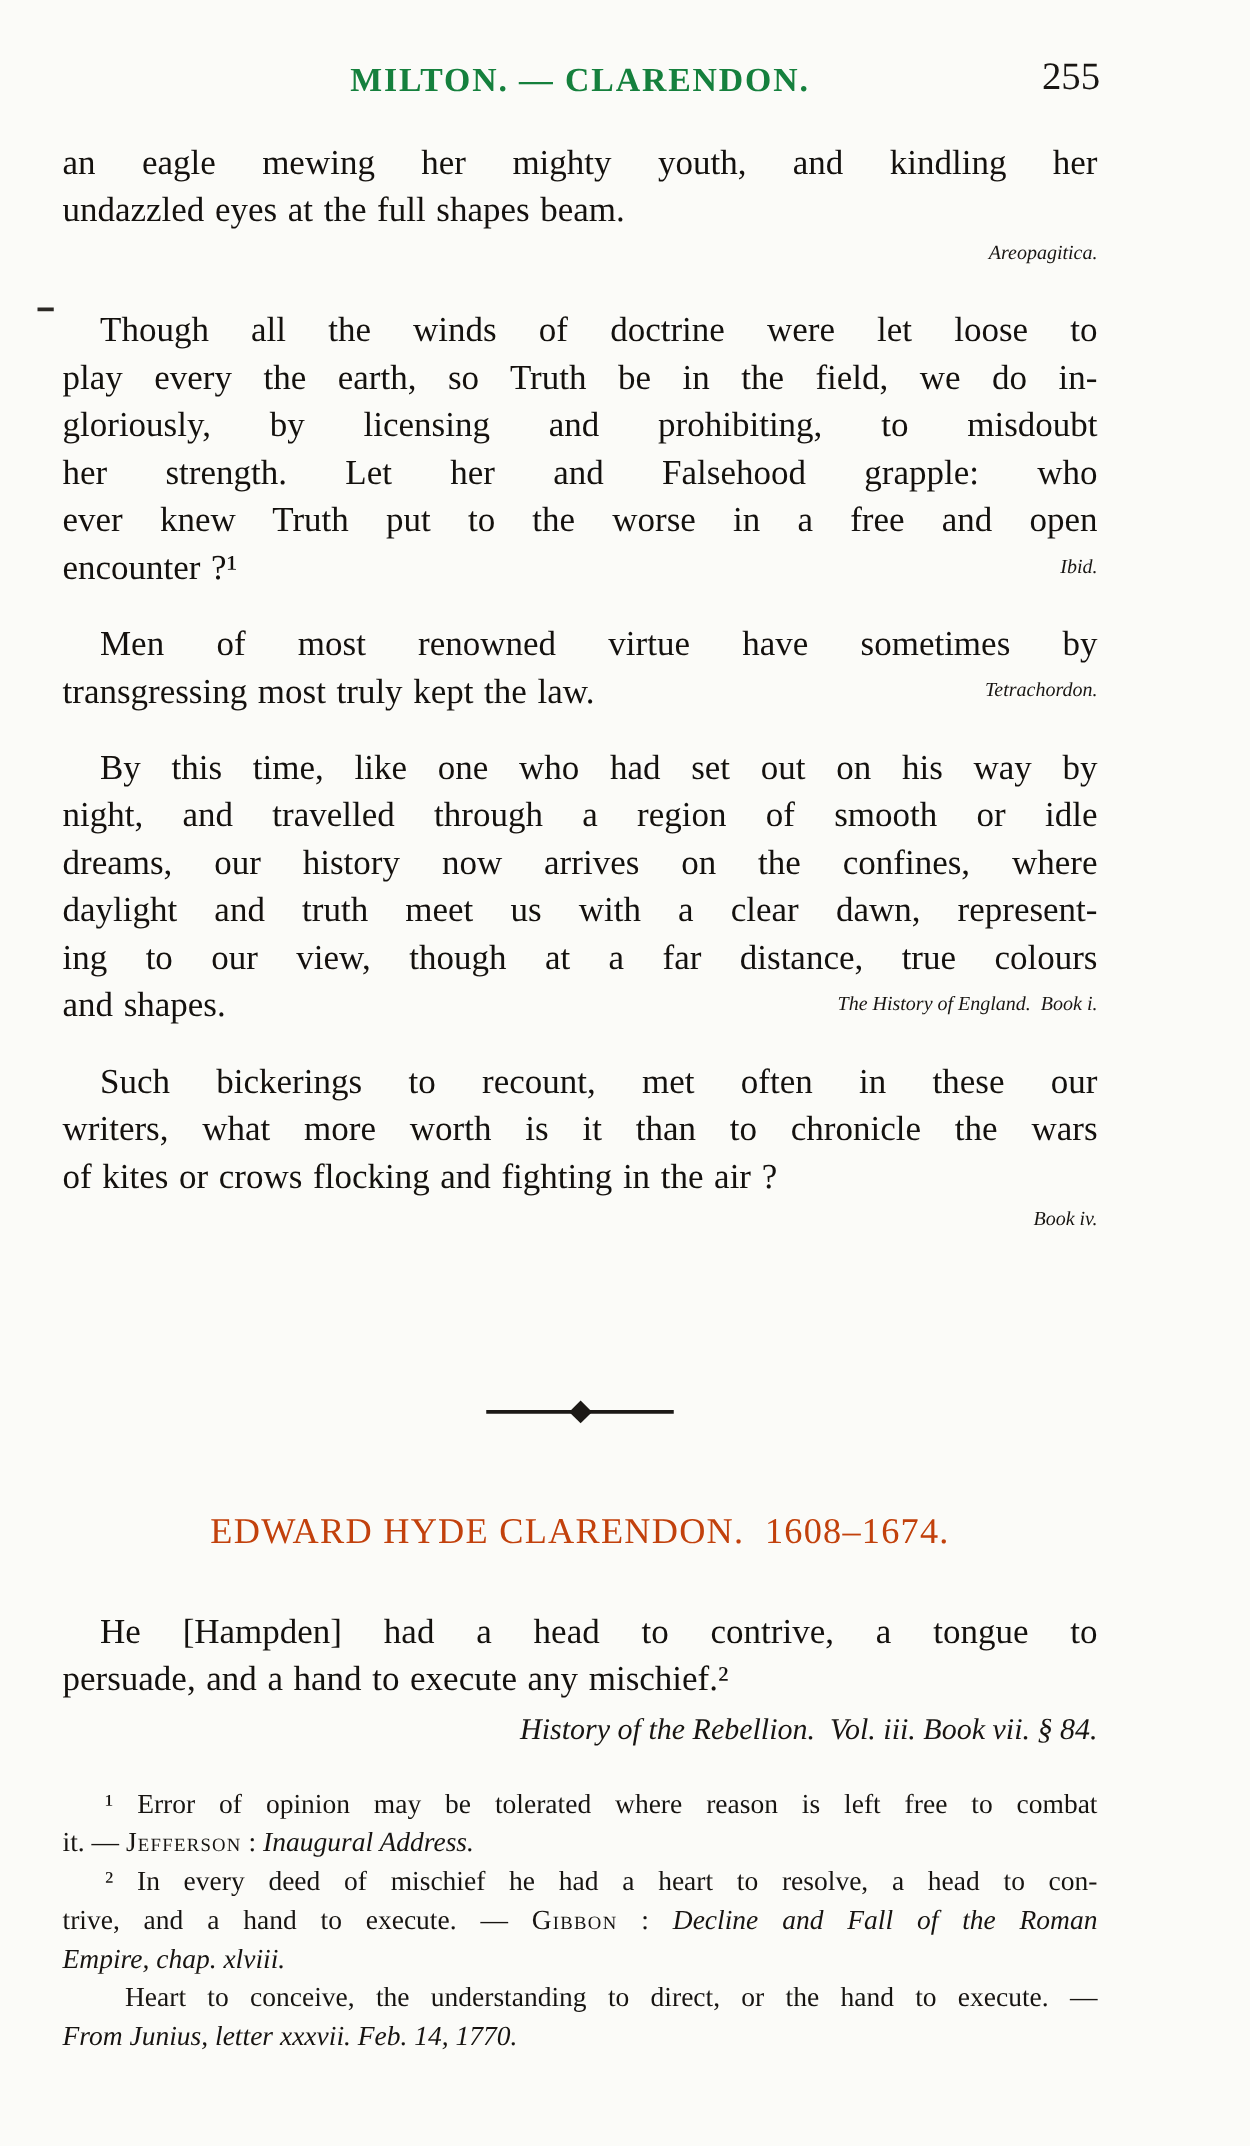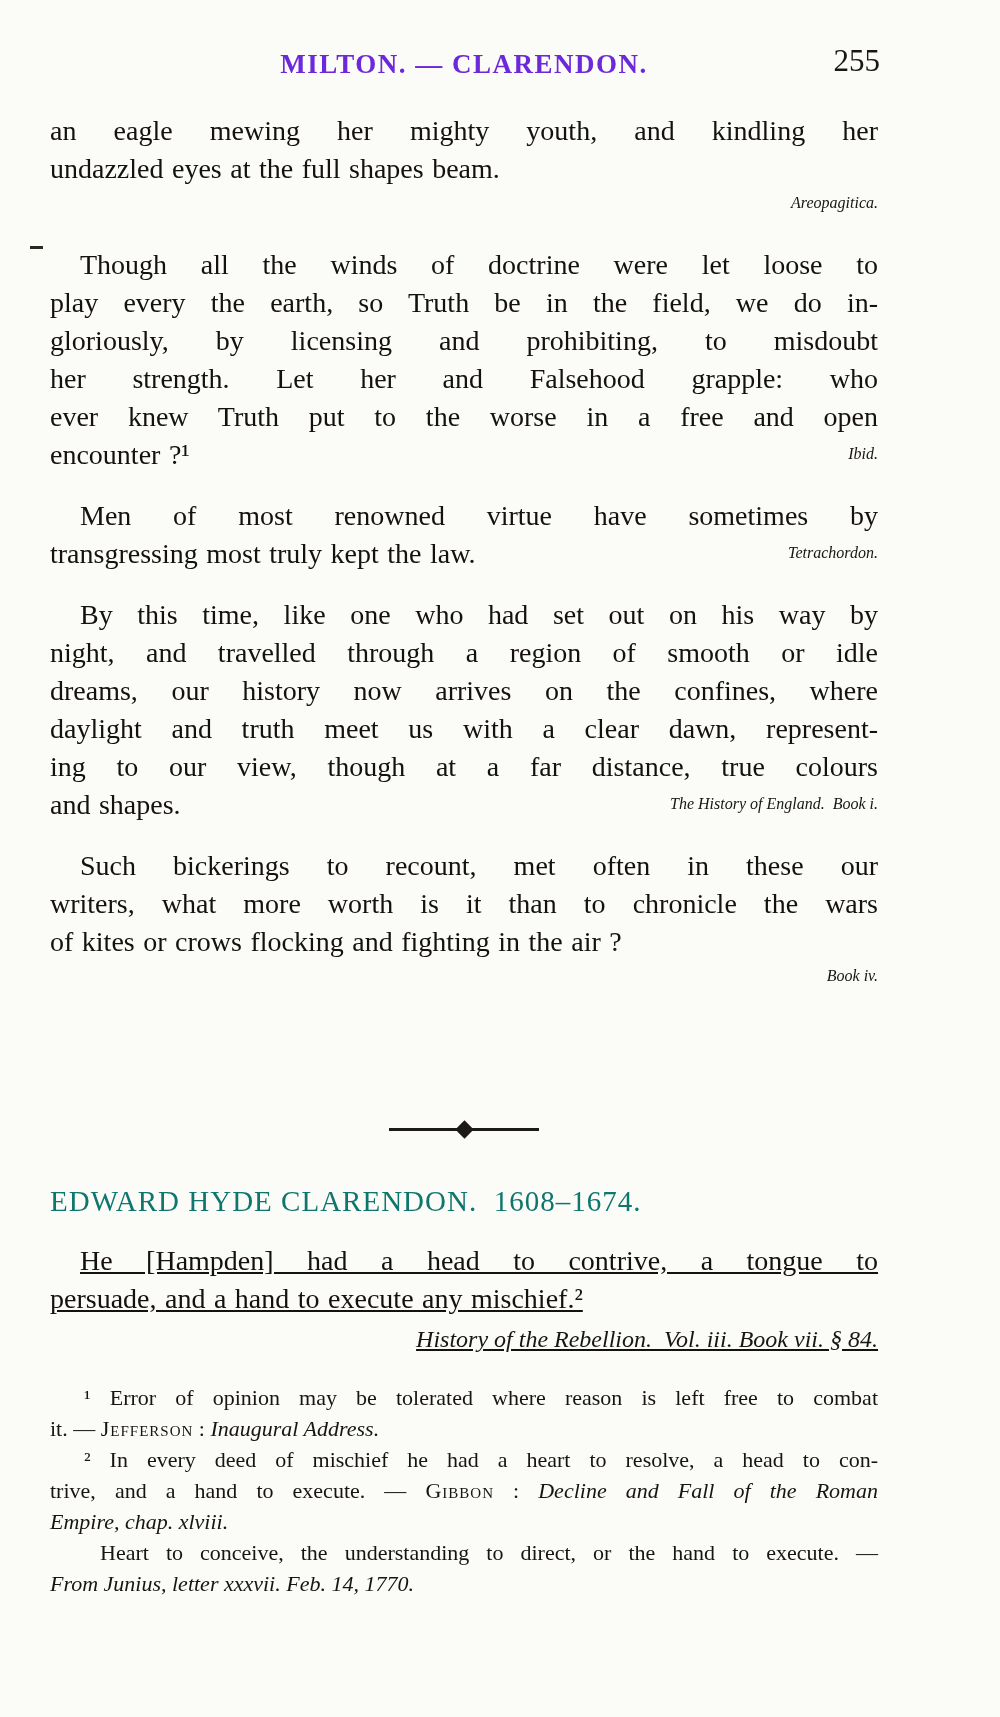--- a/index.html
+++ b/index.html
@@ -14,21 +14,21 @@
     box-sizing: border-box;
     width: 1000px; height: 1717px;
     padding: 46px 122px 0 50px;
     overflow: hidden;
   }
 
   
   .running-head { position: relative; height: 36px; margin-bottom: 30px; }
   .rh-title {
     text-align: center; font-size: 27px; line-height: 36px;
-    letter-spacing: 1.5px; font-weight: bold; color: #6d28d9;
+    letter-spacing: 1.5px; font-weight: bold; color: #15803d;
   }
   .rh-page {
     position: absolute; right: -2px; top: -3px;
     font-size: 31px; line-height: 36px; color: #191613;
   }
 
   
   .quote { margin-bottom: 26px; }
   .lines .line {
     font-size: 28px; line-height: 38px;
@@ -50,25 +50,25 @@
     display: flex; align-items: center; justify-content: center;
   }
   .orn-line { flex: 1; height: 3px; background: #1c1916; }
   .orn-diamond {
     width: 13px; height: 13px; background: #1c1916;
     transform: rotate(45deg); margin: 0 -2px; flex: none;
   }
 
   
   .section-heading {
-    margin-top: 44px; text-align: left;
+    margin-top: 68px; text-align: center;
     font-size: 29px; line-height: 40px; letter-spacing: 1px;
-    color: #0f766e;
-  }
-  .clarendon-quote { margin-top: 21px; text-decoration: underline; }
+    color: #c2410c;
+  }
+  .clarendon-quote { margin-top: 42px; }
   .attr-line {
     font-style: italic; font-size: 24px; line-height: 34px;
     text-align: right; margin-top: 4px; color: #181512;
   }
 
   
   .footnotes { }
   .fline {
     font-size: 22px; line-height: 31px;
     text-align: justify; text-align-last: left; color: #171411;

